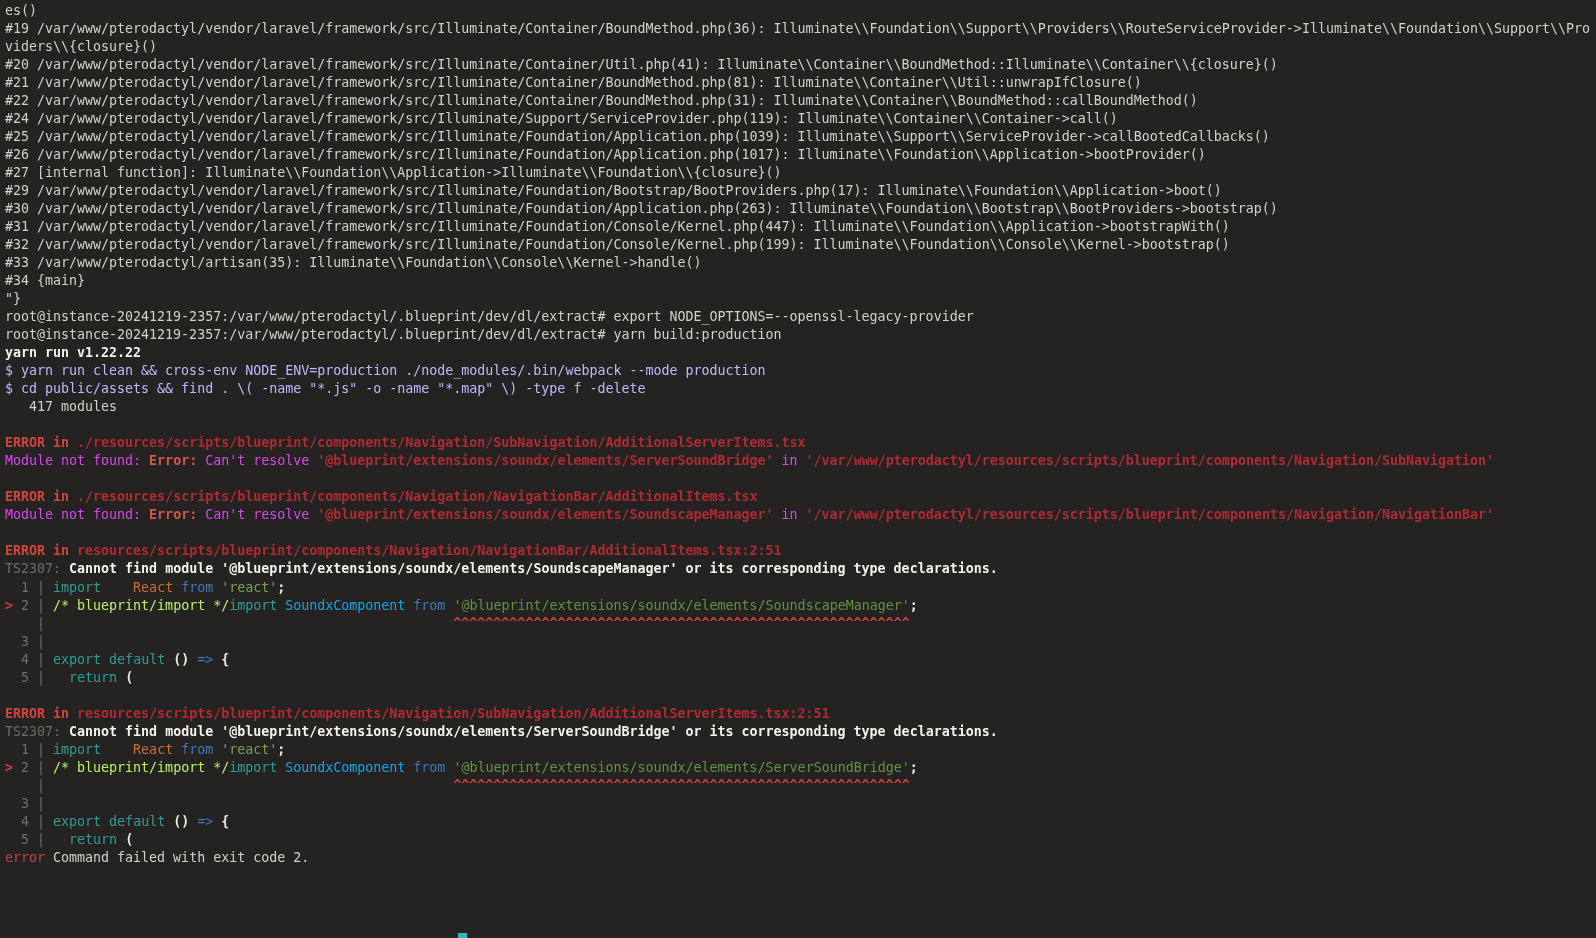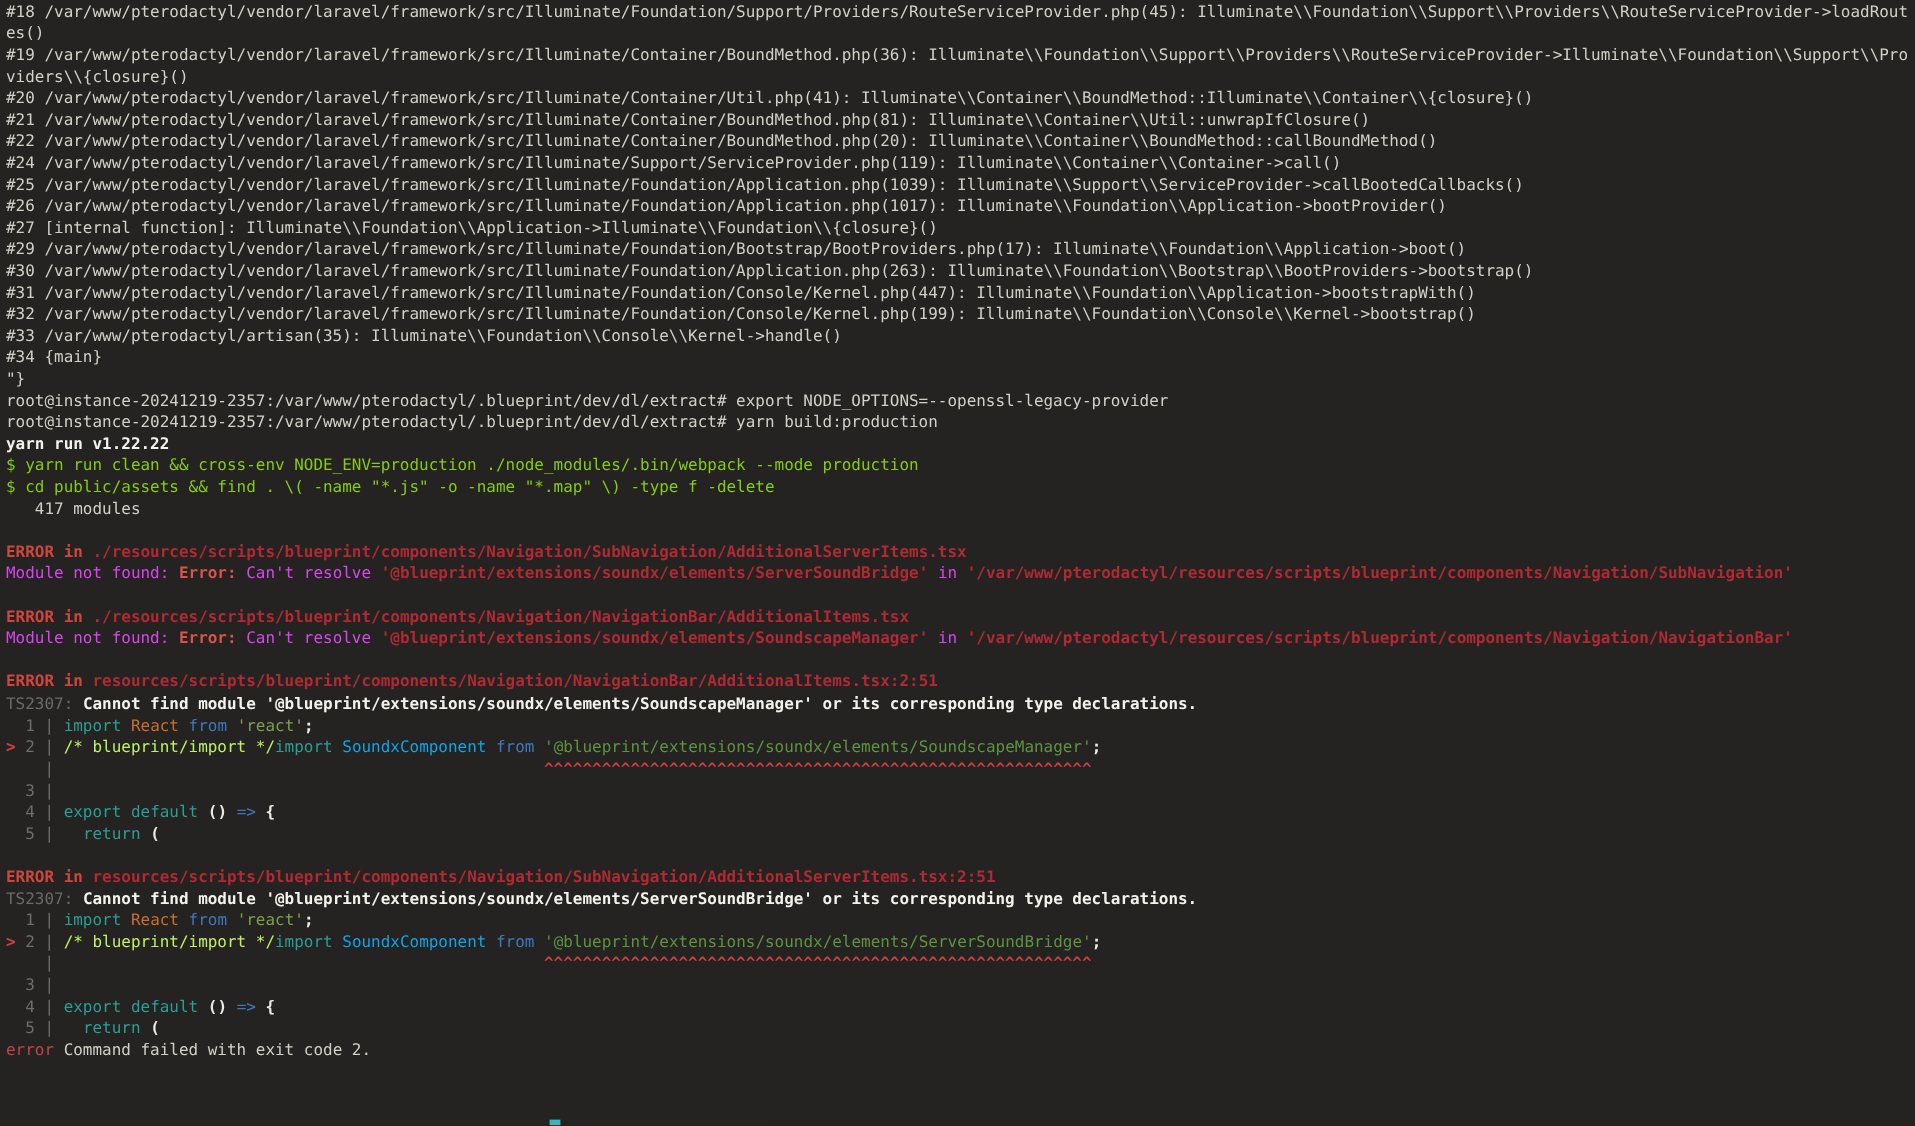--- a/index.html
+++ b/index.html
@@ -16,27 +16,27 @@
     line-height: 18.03px;
     padding: 2px 0 0 5px;
     box-sizing: border-box;
     cursor: text;
   }
   .row { white-space: pre; height: 18.03px; }
   .row span { white-space: pre; }
 
   .fg        { color: #d3d0c8; }
   .white     { color: #f4f2ec; font-weight: bold; }
-  .dim       { color: #84cc16; margin-top: 30px; }
+  .dim       { color: #c4b5fd; margin-top: 30px; }
   .gutter    { color: #6e6e69; }
   .ts        { color: #6b6b66; }
   .cmt       { color: #bef264; }
   .kw        { color: #2b9e95; }
   .op        { color: #3e78bd; }
-  .cap       { color: #c96f31; }
+  .cap       { color: #c96f31; margin-left: 24px; }
   .cap-b     { color: #0ea5e9; font-weight: normal; }
   .str       { color: #7aa24d; }
   .str-d     { color: #5e9441; }
   .punct     { color: #eceae4; font-weight: bold; }
   .err-head  { color: #cf463c; font-weight: bold; }
   .err-path  { color: #af2a32; font-weight: bold; text-align: center; }
   .err-text  { color: #d946ef; }
   .err-label { color: #d8544b; font-weight: bold; }
   .mark      { color: #d33f3f; font-weight: bold; }
   .err-word  { color: #c2424d; }
@@ -47,27 +47,26 @@
     left: 458px; top: 933px;
     width: 9px; height: 5px;
     background: #35b5c1;
   }
 </style>
 </head>
 <body>
 
 <div id="terminal">
   <div id="output">
-      <div class="row"><span class="fg">#18 /var/www/pterodactyl/vendor/laravel/framework/src/Illuminate/Foundation/Support/Providers/RouteServiceProvider.php(45): Illuminate\\Foundation\\Support\\Providers\\RouteServiceProvider-&gt;loadRout</span></div>
       <div class="row"><span class="fg">es()</span></div>
       <div class="row"><span class="fg">#19 /var/www/pterodactyl/vendor/laravel/framework/src/Illuminate/Container/BoundMethod.php(36): Illuminate\\Foundation\\Support\\Providers\\RouteServiceProvider-&gt;Illuminate\\Foundation\\Support\\Pro</span></div>
       <div class="row"><span class="fg">viders\\{closure}()</span></div>
       <div class="row"><span class="fg">#20 /var/www/pterodactyl/vendor/laravel/framework/src/Illuminate/Container/Util.php(41): Illuminate\\Container\\BoundMethod::Illuminate\\Container\\{closure}()</span></div>
       <div class="row"><span class="fg">#21 /var/www/pterodactyl/vendor/laravel/framework/src/Illuminate/Container/BoundMethod.php(81): Illuminate\\Container\\Util::unwrapIfClosure()</span></div>
-      <div class="row"><span class="fg">#22 /var/www/pterodactyl/vendor/laravel/framework/src/Illuminate/Container/BoundMethod.php(20): Illuminate\\Container\\BoundMethod::callBoundMethod()</span></div>
+      <div class="row"><span class="fg">#22 /var/www/pterodactyl/vendor/laravel/framework/src/Illuminate/Container/BoundMethod.php(31): Illuminate\\Container\\BoundMethod::callBoundMethod()</span></div>
       <div class="row"><span class="fg">#24 /var/www/pterodactyl/vendor/laravel/framework/src/Illuminate/Support/ServiceProvider.php(119): Illuminate\\Container\\Container-&gt;call()</span></div>
       <div class="row"><span class="fg">#25 /var/www/pterodactyl/vendor/laravel/framework/src/Illuminate/Foundation/Application.php(1039): Illuminate\\Support\\ServiceProvider-&gt;callBootedCallbacks()</span></div>
       <div class="row"><span class="fg">#26 /var/www/pterodactyl/vendor/laravel/framework/src/Illuminate/Foundation/Application.php(1017): Illuminate\\Foundation\\Application-&gt;bootProvider()</span></div>
       <div class="row"><span class="fg">#27 [internal function]: Illuminate\\Foundation\\Application-&gt;Illuminate\\Foundation\\{closure}()</span></div>
       <div class="row"><span class="fg">#29 /var/www/pterodactyl/vendor/laravel/framework/src/Illuminate/Foundation/Bootstrap/BootProviders.php(17): Illuminate\\Foundation\\Application-&gt;boot()</span></div>
       <div class="row"><span class="fg">#30 /var/www/pterodactyl/vendor/laravel/framework/src/Illuminate/Foundation/Application.php(263): Illuminate\\Foundation\\Bootstrap\\BootProviders-&gt;bootstrap()</span></div>
       <div class="row"><span class="fg">#31 /var/www/pterodactyl/vendor/laravel/framework/src/Illuminate/Foundation/Console/Kernel.php(447): Illuminate\\Foundation\\Application-&gt;bootstrapWith()</span></div>
       <div class="row"><span class="fg">#32 /var/www/pterodactyl/vendor/laravel/framework/src/Illuminate/Foundation/Console/Kernel.php(199): Illuminate\\Foundation\\Console\\Kernel-&gt;bootstrap()</span></div>
       <div class="row"><span class="fg">#33 /var/www/pterodactyl/artisan(35): Illuminate\\Foundation\\Console\\Kernel-&gt;handle()</span></div>
       <div class="row"><span class="fg">#34 {main}</span></div>

